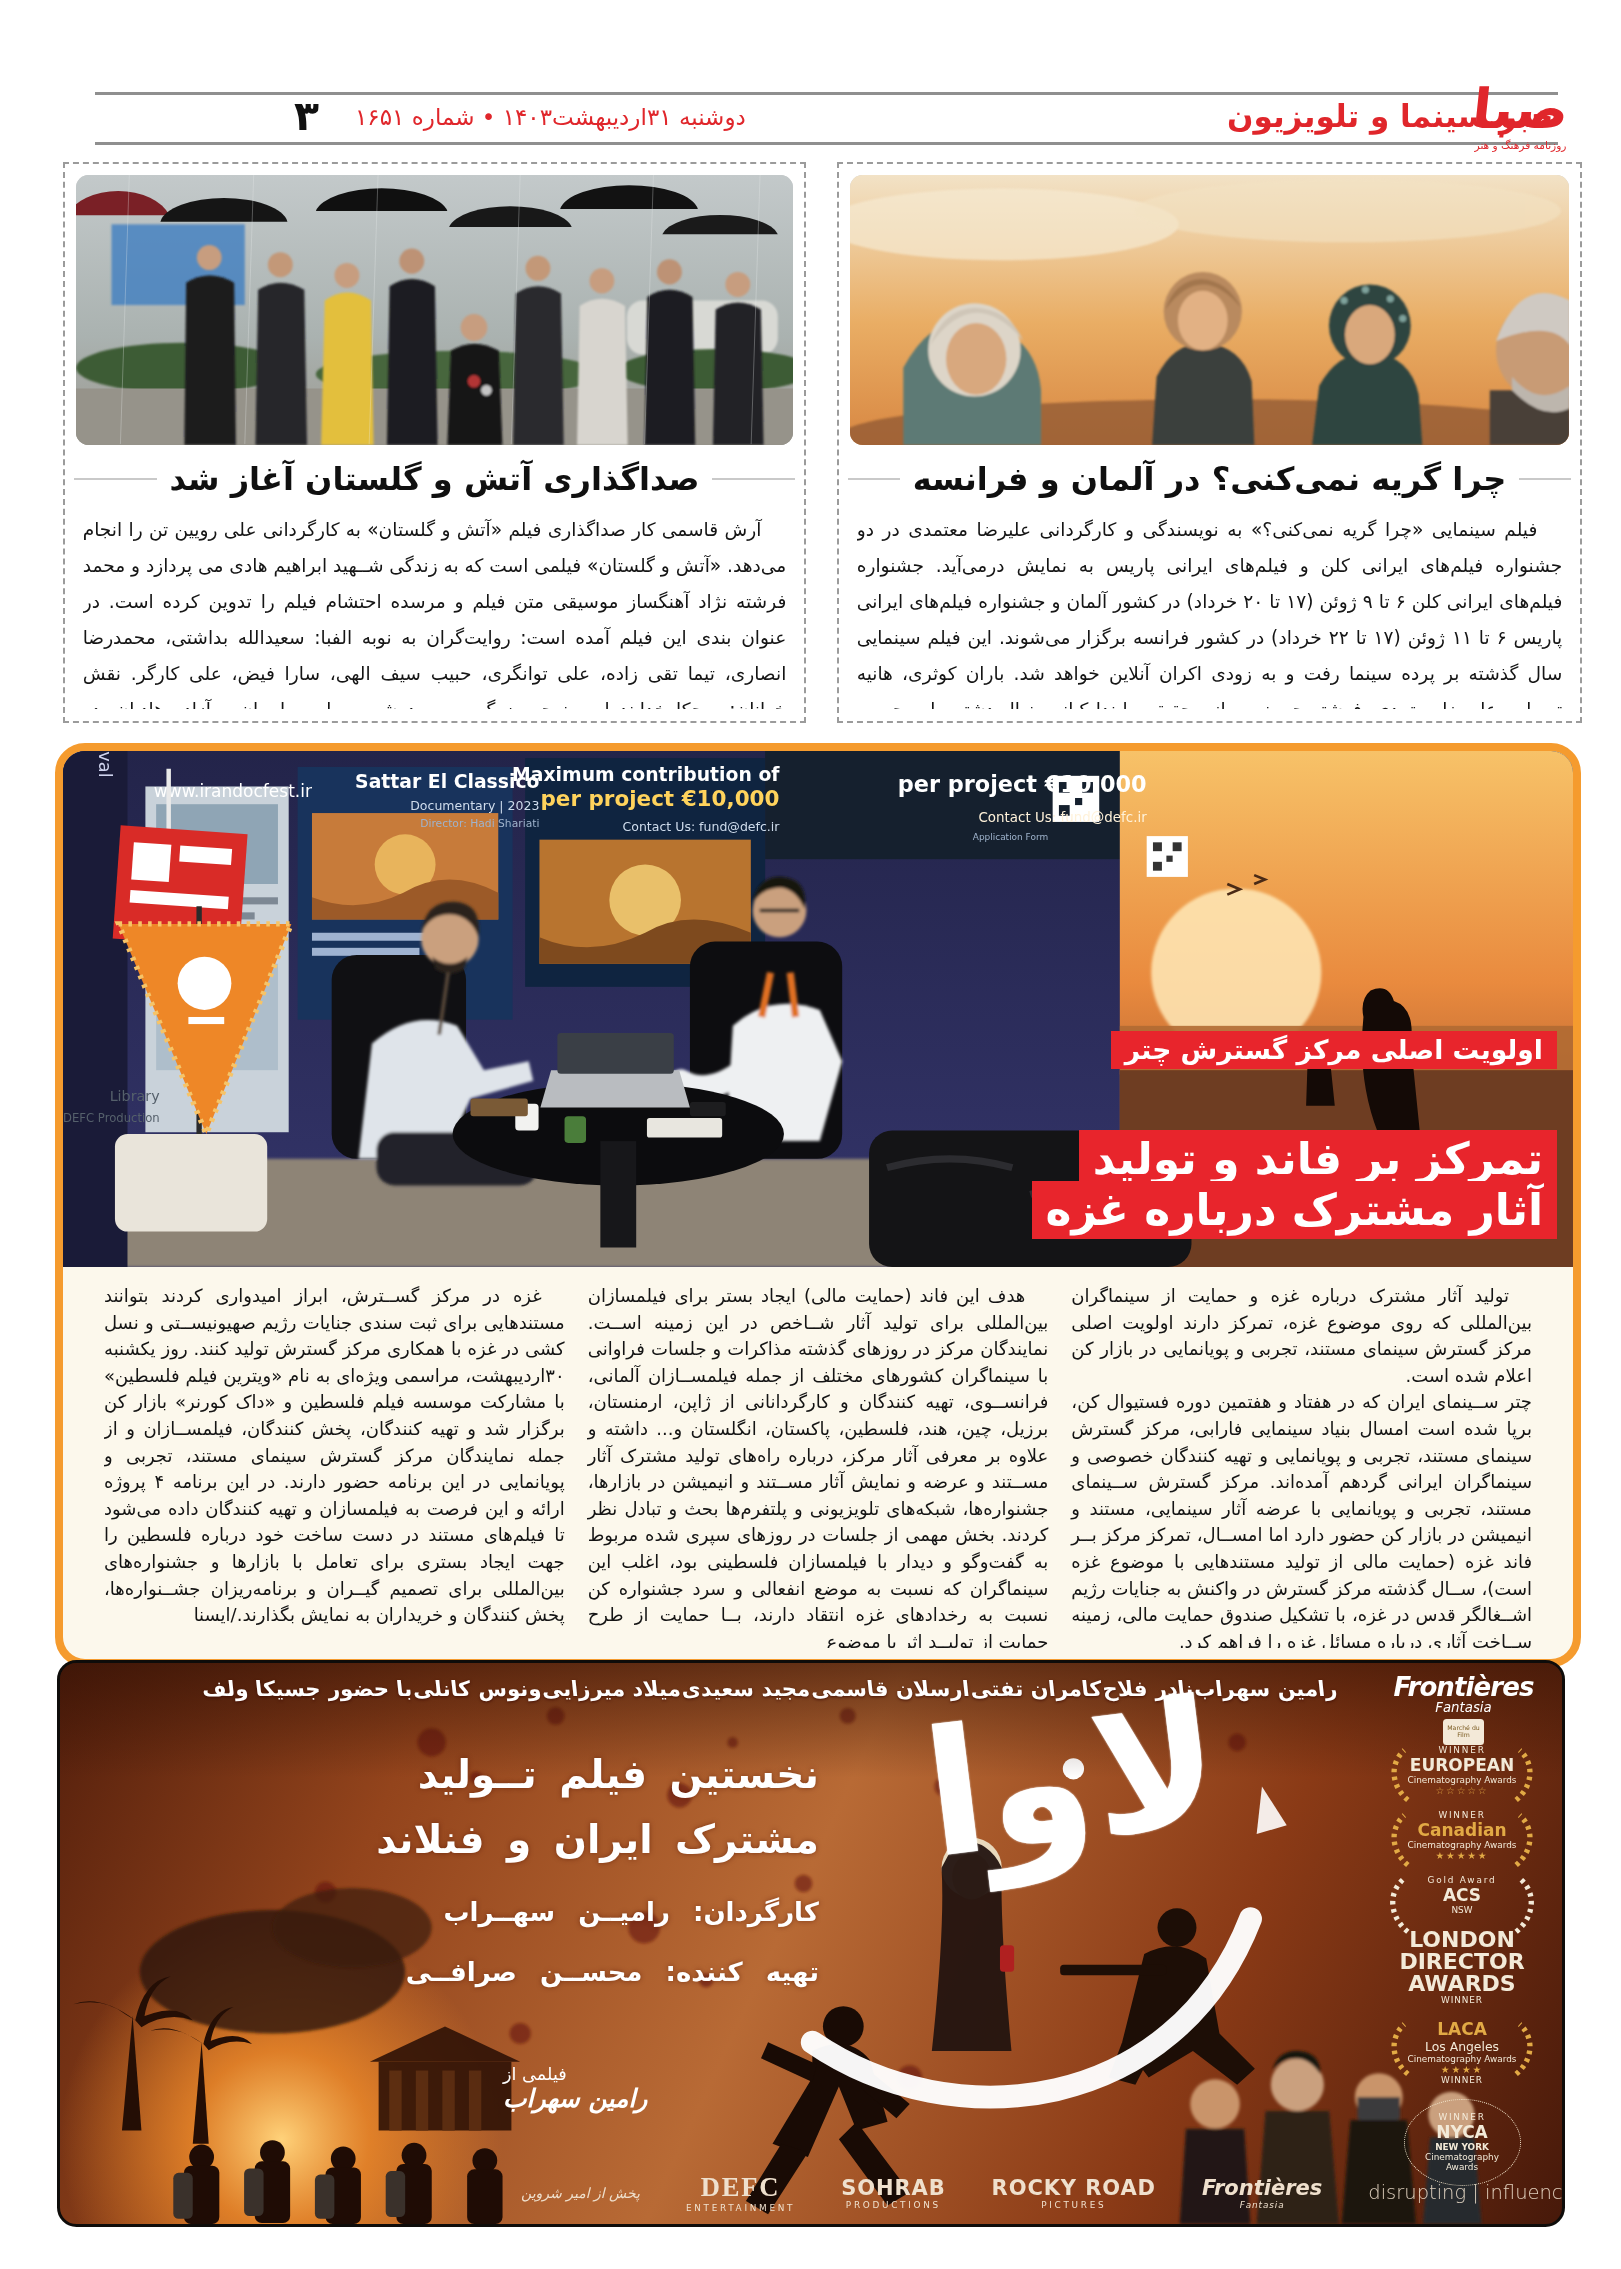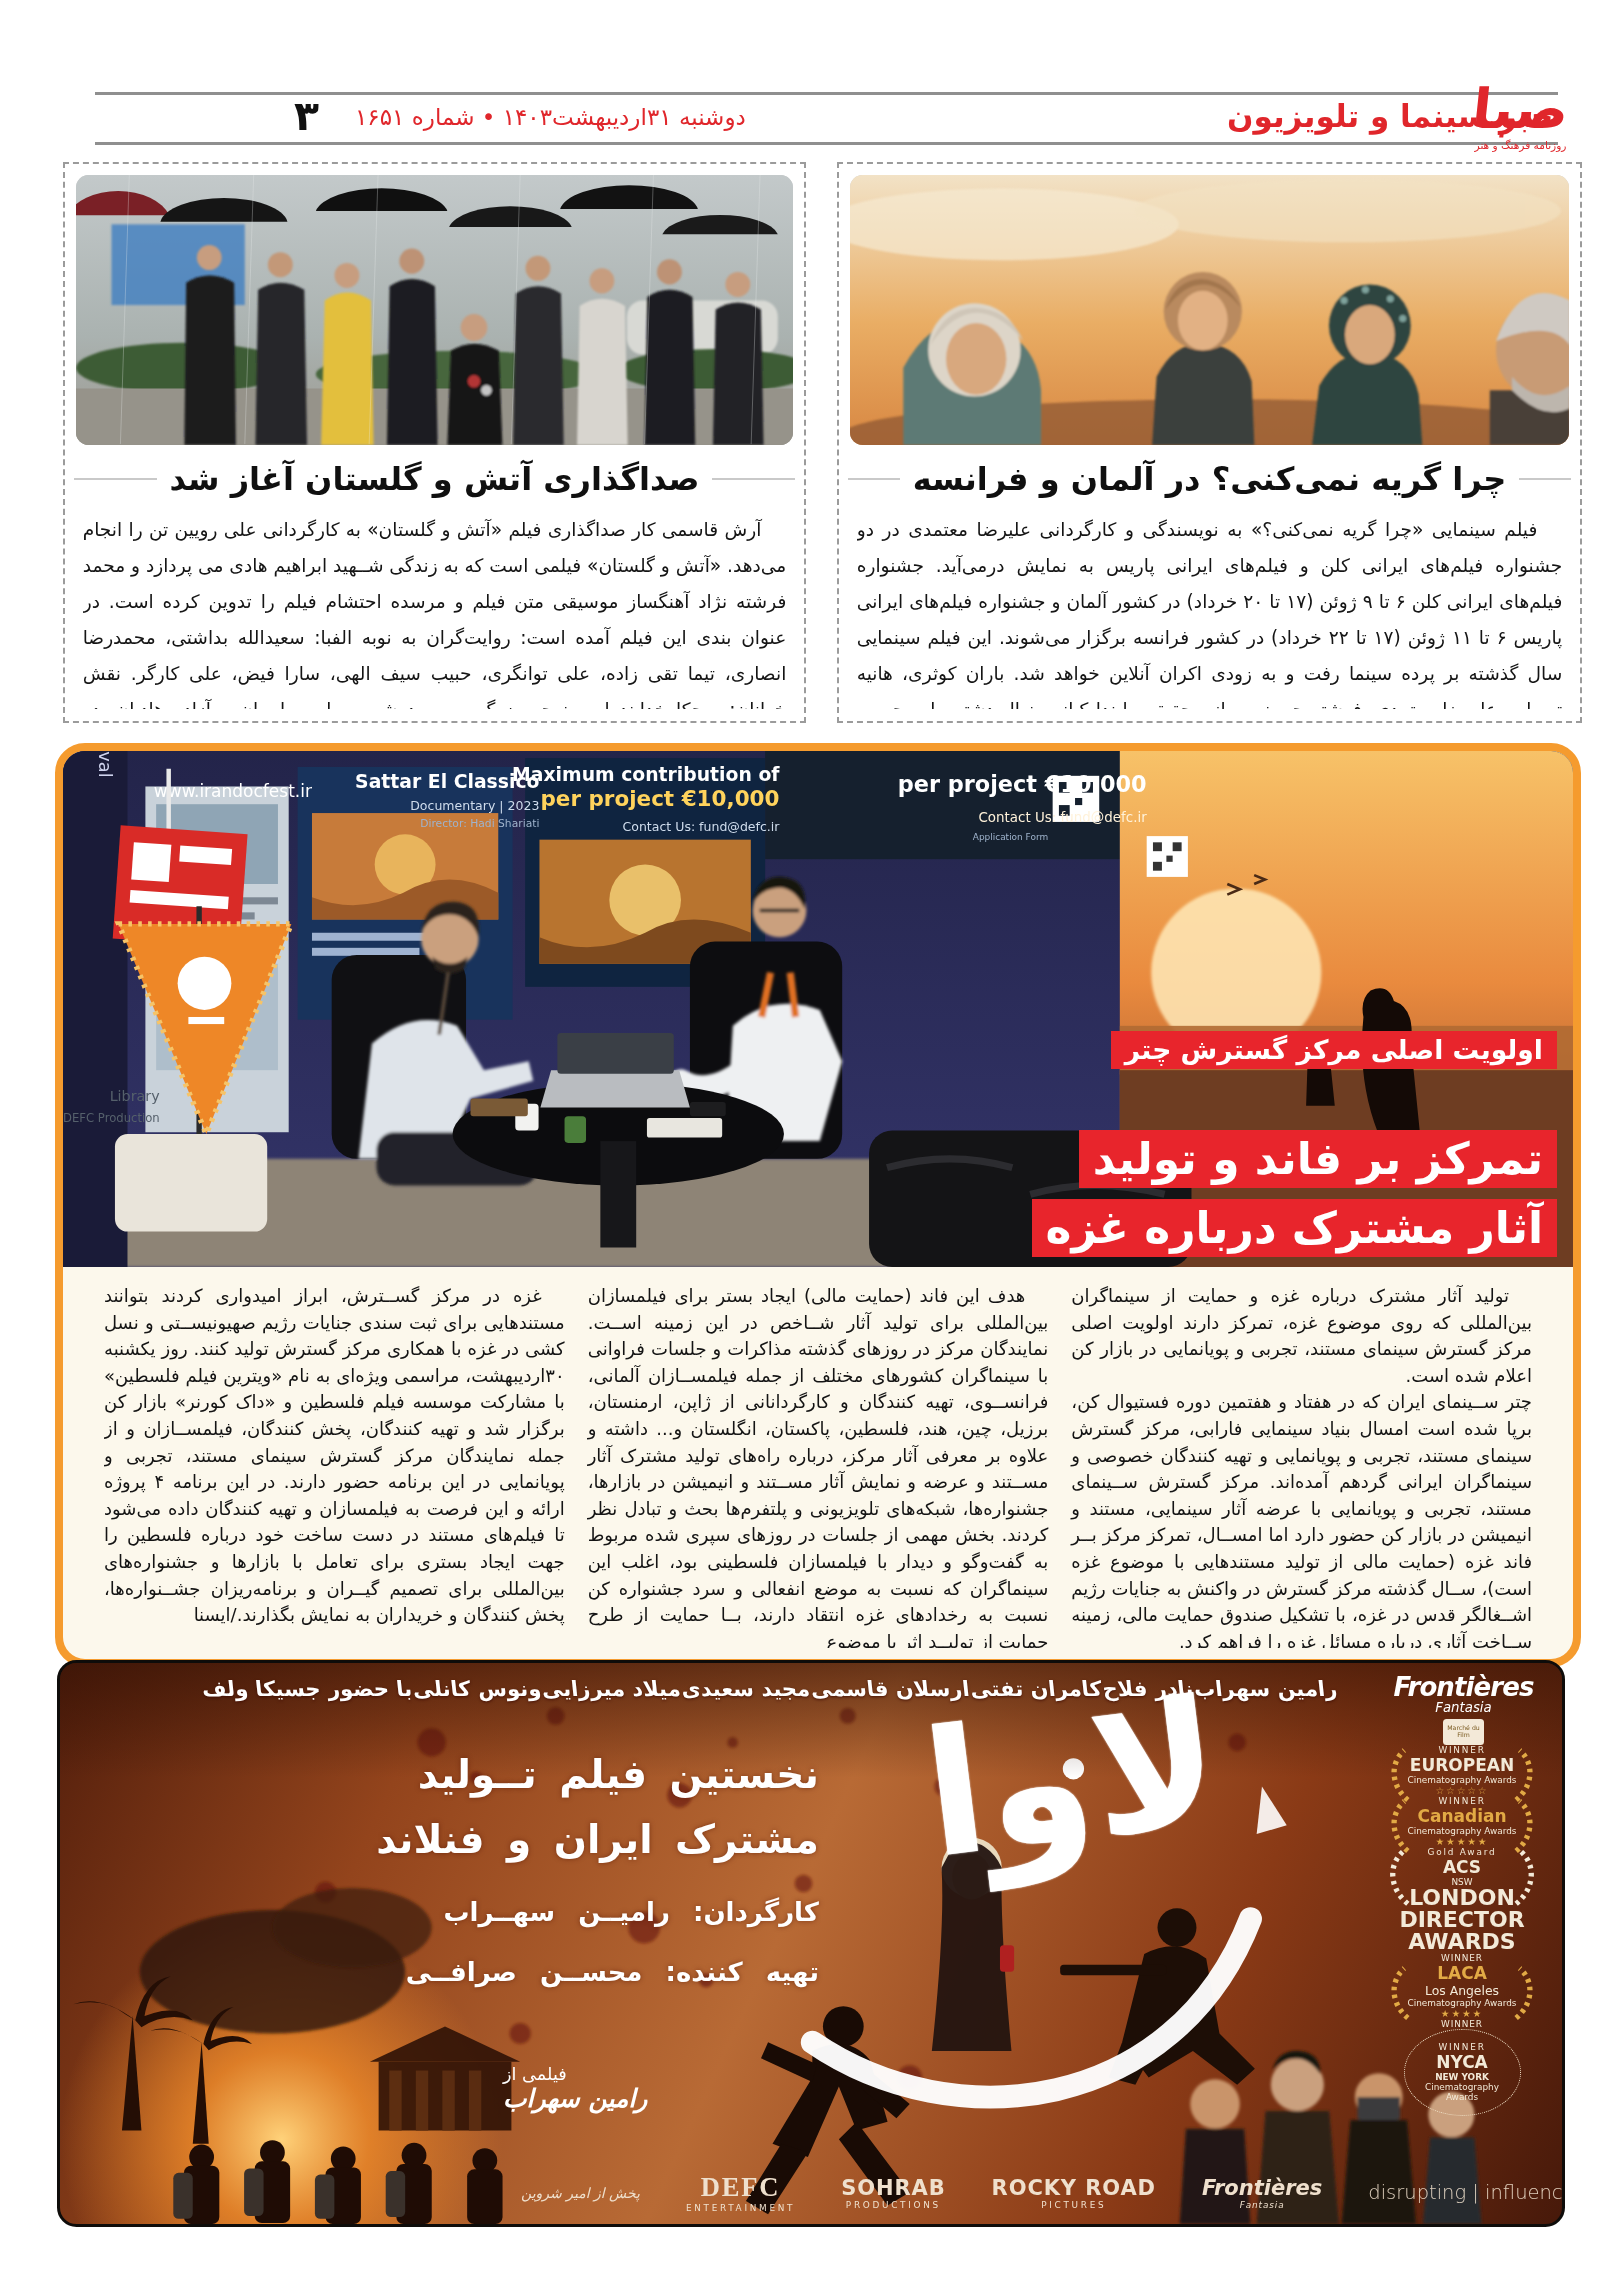--- a/index.html
+++ b/index.html
@@ -44,21 +44,21 @@
           background:linear-gradient(rgba(50,16,4,.6),rgba(50,16,4,0));}
   .castrow{position:absolute;top:14px;left:142px;width:1135px;display:flex;direction:rtl;
            justify-content:space-between;color:#fff;font-size:21px;font-weight:bold;
            text-shadow:0 0.9px 2.7px rgba(60,10,0,.8);transform:skewX(6deg);}
   .frontieres{position:absolute;top:8.9px;right:23px;width:151px;text-align:center;color:#fff;direction:ltr;}
   .frontieres .f1{font-size:26px;font-weight:bold;font-style:italic;letter-spacing:-0.9px;}
   .frontieres .f2{font-size:13.3px;font-style:italic;margin-top:-1.8px;}
   .frontieres .badge{margin:3.5px auto 0;width:41px;height:26.6px;background:#f3e9d8;border-radius:3.5px;
            color:#7a5a20;font-size:6.2px;line-height:1.1;display:flex;align-items:center;justify-content:center;}
   .laurels{position:absolute;top:82px;right:21px;width:158px;display:flex;flex-direction:column;
-           gap:0;align-items:center;direction:ltr;}
+           gap:14px;align-items:center;direction:ltr;}
   .laurel{position:relative;text-align:center;color:#f3ead8;width:100%;}
   .laurel .wreath{position:absolute;top:0;bottom:0;width:100%;left:0;}
   .laurel .l-top{font-size:8.9px;letter-spacing:1.8px;}
   .laurel .l-main{font-size:17px;font-weight:bold;}
   .laurel .l-main.gold{color:#e2aa45;}
   .laurel .l-sub{font-size:8.9px;}
   .laurel .l-stars{font-size:9.8px;color:#e2aa45;letter-spacing:1.8px;}
   .laurel .l-extra{font-size:8.9px;letter-spacing:0.9px;}
   .laurel.big .l-main{font-size:22px;line-height:1.0;}
   .laurel.circle{border:1.8px dotted #f0e2c8;border-radius:50%;width:117px;padding:12.4px 5.3px;box-sizing:border-box;}
@@ -359,21 +359,21 @@
           <rect x="700" y="396" width="40" height="16" rx="3" fill="#1d1d1f"></rect>
           <rect x="455" y="392" width="64" height="20" rx="3" fill="#7a5a36"></rect>
         </g>
 
         <rect x="900" y="428" width="360" height="154" rx="26" fill="#141416"></rect>
         <path d="M920 470 Q990 450 1060 470 M1080 500 Q1150 480 1230 500" stroke="#2c2c30" stroke-width="8" fill="none"></path>
       </svg>
 
       <div class="cap-strip cap-kicker" style="top:280px;">اولویت اصلی مرکز گسترش چتر</div>
       <div class="cap-strip cap-head" style="top:379px;">تمرکز بر فاند و تولید</div>
-      <div class="cap-strip cap-head" style="top:448px;">آثار مشترک درباره غزه</div>
+      <div class="cap-strip cap-head" style="top:430px;">آثار مشترک درباره غزه</div>
     </div>
     <div class="fcols">
       <div class="fcol">تولید آثار مشترک درباره غزه و حمایت از سینماگران بین‌المللی که روی موضوع غزه، تمرکز دارند اولویت اصلی مرکز گسترش سینمای مستند، تجربی و پویانمایی در بازار کن اعلام شده است.
 چتر ســینمای ایران که در هفتاد و هفتمین دوره فستیوال کن، برپا شده است امسال بنیاد سینمایی فارابی، مرکز گسترش سینمای مستند، تجربی و پویانمایی و تهیه کنندگان خصوصی و سینماگران ایرانی گردهم آمده‌اند. مرکز گسترش ســینمای مستند، تجربی و پویانمایی با عرضه آثار سینمایی، مستند و انیمیشن در بازار کن حضور دارد اما امســال، تمرکز مرکز بــر فاند غزه (حمایت مالی از تولید مستندهایی با موضوع غزه است)، ســال گذشته مرکز گسترش در واکنش به جنایات رژیم اشــغالگر قدس در غزه، با تشکیل صندوق حمایت مالی، زمینه ســاخت آثاری درباره مسائل غزه را فراهم کرد.</div>
       <div class="fcol">هدف این فاند (حمایت مالی) ایجاد بستر برای فیلمسازان بین‌المللی برای تولید آثار شــاخص در این زمینه اســت. نمایندگان مرکز در روزهای گذشته مذاکرات و جلسات فراوانی با سینماگران کشورهای مختلف از جمله فیلمســازان آلمانی، فرانســوی، تهیه کنندگان و کارگردانانی از ژاپن، ارمنستان، برزیل، چین، هند، فلسطین، پاکستان، انگلستان و... داشته و علاوه بر معرفی آثار مرکز، درباره راه‌های تولید مشترک آثار مســتند و عرضه و نمایش آثار مســتند و انیمیشن در بازارها، جشنواره‌ها، شبکه‌های تلویزیونی و پلتفرم‌ها بحث و تبادل نظر کردند. بخش مهمی از جلسات در روزهای سپری شده مربوط به گفت‌وگو و دیدار با فیلمسازان فلسطینی بود، اغلب این سینماگران که نسبت به موضع انفعالی و سرد جشنواره کن نسبت به رخدادهای غزه انتقاد دارند، بــا حمایت از طرح حمایت از تولیــد اثر با موضوع</div>
       <div class="fcol">غزه در مرکز گســترش، ابراز امیدواری کردند بتوانند مستندهایی برای ثبت سندی جنایات رژیم صهیونیســتی و نسل کشی در غزه با همکاری مرکز گسترش تولید کنند. روز یکشنبه ۳۰اردیبهشت، مراسمی ویژه‌ای به نام «ویترین فیلم فلسطین» با مشارکت موسسه فیلم فلسطین و «داک کورنر» بازار کن برگزار شد و تهیه کنندگان، پخش کنندگان، فیلمســازان و از جمله نمایندگان مرکز گسترش سینمای مستند، تجربی و پویانمایی در این برنامه حضور دارند. در این برنامه ۴ پروژه ارائه و این فرصت به فیلمسازان و تهیه کنندگان داده می‌شود تا فیلم‌های مستند در دست ساخت خود درباره فلسطین را جهت ایجاد بستری برای تعامل با بازارها و جشنواره‌های بین‌المللی برای تصمیم گیــران و برنامه‌ریزان جشــنواره‌ها، پخش کنندگان و خریداران به نمایش بگذارند./ایسنا</div>
     </div>
   </div>
 
   <div class="poster">

